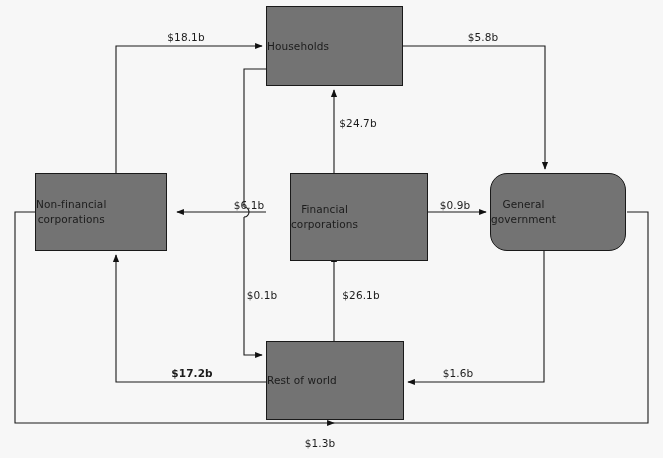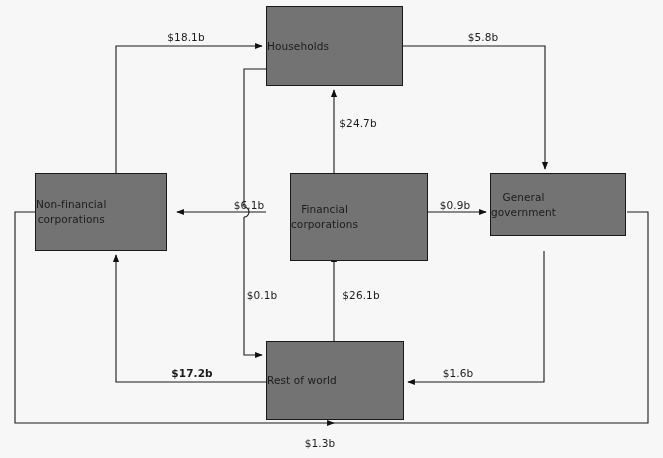--- a/index.html
+++ b/index.html
@@ -103,21 +103,21 @@
   <div class="node-box" style="left:35px; top:173px; width:132px; height:78px;">
     <span class="node-label">Non-financial
 corporations</span>
   </div>
 
   <div class="node-box" style="left:266px; top:173px; width:138px; height:88px;margin-left:24px;">
     <span class="node-label">Financial
 corporations</span>
   </div>
 
-  <div class="node-box" style="left:490px; top:173px; width:136px; height:63px;">
+  <div class="node-box" style="left:490px; top:173px; width:136px; height:78px;border-radius:17px;">
     <span class="node-label">General
 government</span>
   </div>
 
   <div class="node-box" style="left:266px; top:341px; width:138px; height:79px;">
     <span class="node-label">Rest of world</span>
   </div>
 
   <span class="edge-label center" style="left:186px; top:31px;">$18.1b</span>
 

